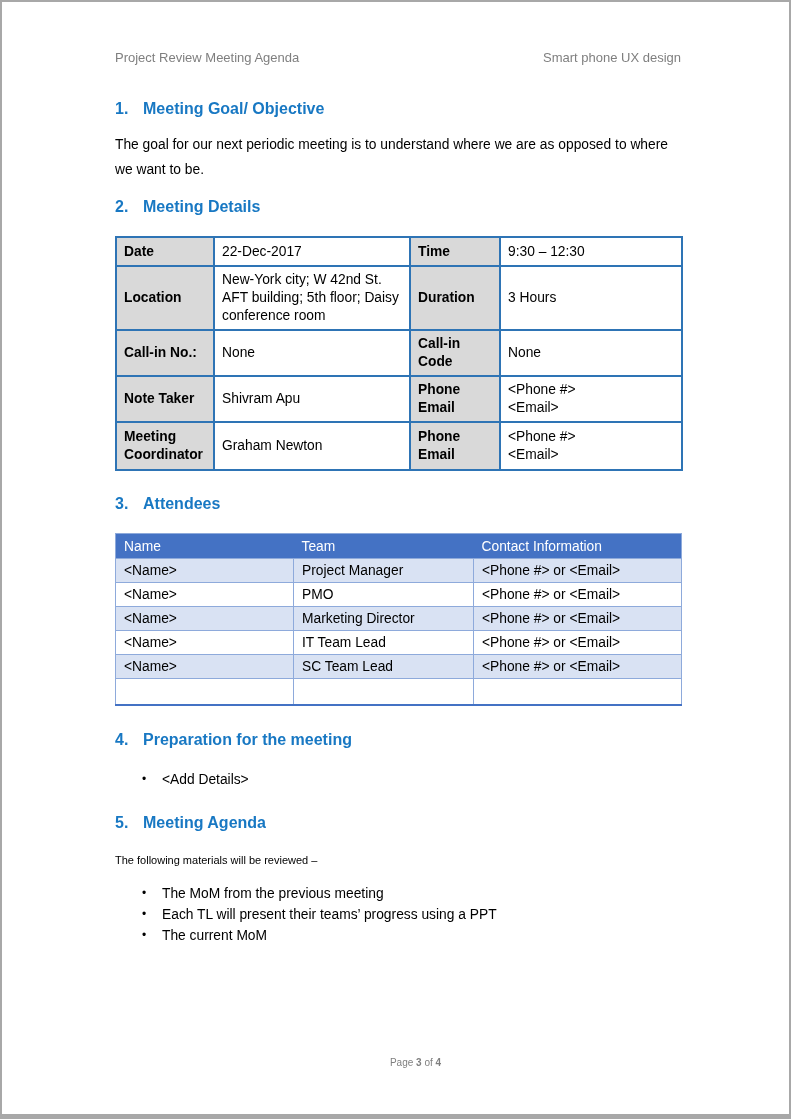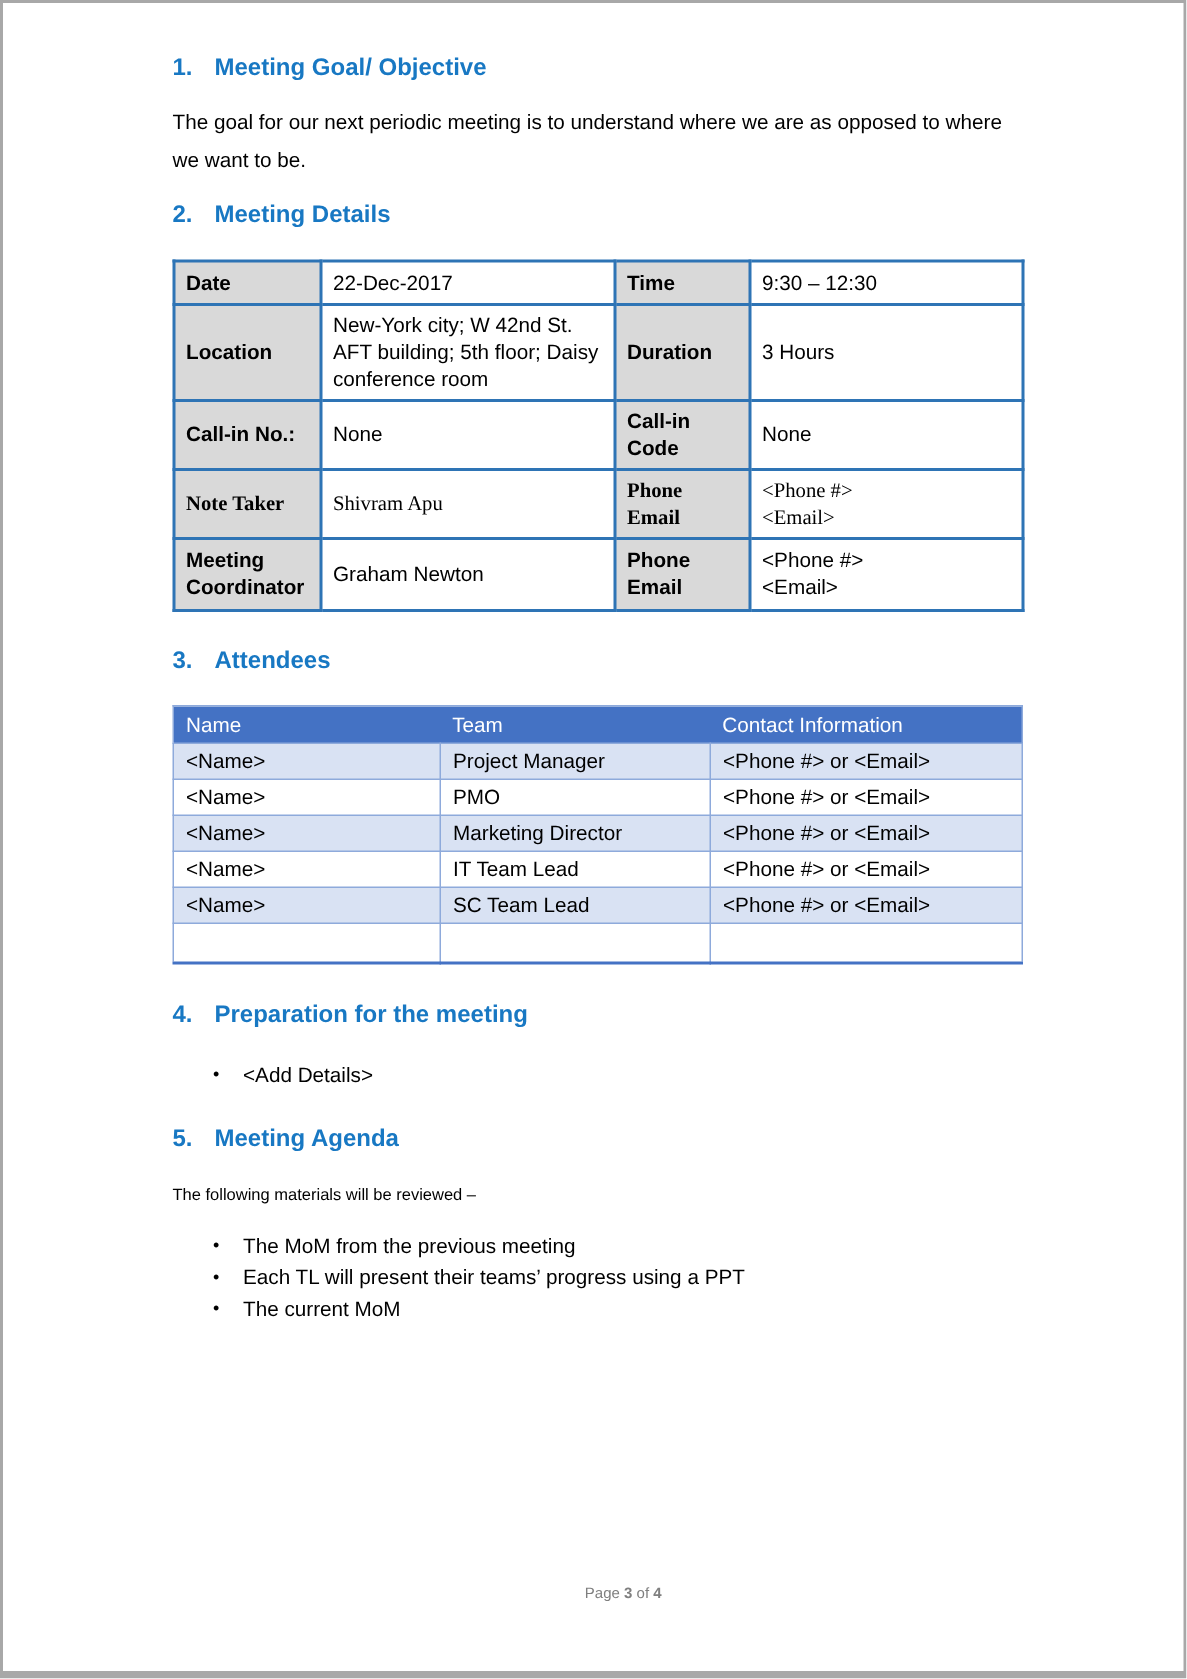--- a/index.html
+++ b/index.html
@@ -52,21 +52,21 @@
   .details-table td{
     border:2px solid var(--details-border);
     font-size:13.8px;line-height:18px;
     padding:4px 2px 4px 7px;
     vertical-align:middle;
   }
   .details-table td.lbl{background:var(--label-gray);font-weight:bold;}
   .r-date{height:29px;}
   .r-location{height:62px;}
   .r-callin{height:28px;}
-  .r-note{height:44px;font-family:Liberation Serif, serif;}
+  .r-note{height:44px;}
   .r-coord{height:48px;}
 
   
   .attendees-table{margin-top:20px;width:566px;border:1px solid var(--attendees-grid);border-bottom:2px solid var(--attendees-header-bg);}
   .attendees-table th{
     background:var(--attendees-header-bg);
     color:#fff;font-weight:normal;font-size:13.8px;
     text-align:left;padding:4px 2px 4px 8px;height:25px;
     border:none;box-sizing:border-box;
   }
@@ -90,20 +90,24 @@
     text-align:center;color:var(--muted-gray);font-size:10px;padding-left:20px;
   }
   .doc-footer b{font-weight:bold;}
 </style>
 </head>
 <body>
 
 <div class="page">
   <div class="content">
 
+    <div class="doc-header">
+      <span>Project Review Meeting Agenda</span>
+      <span>Smart phone UX design</span>
+    </div>
 
     <div class="section-heading h-goal">
       <span class="section-num">1.</span>
       <span>Meeting Goal/ Objective</span>
     </div>
     <div class="body-text">The goal for our next periodic meeting is to understand where we are as opposed to where we want to be.</div>
 
     <div class="section-heading h-details">
       <span class="section-num">2.</span>
       <span>Meeting Details</span>

